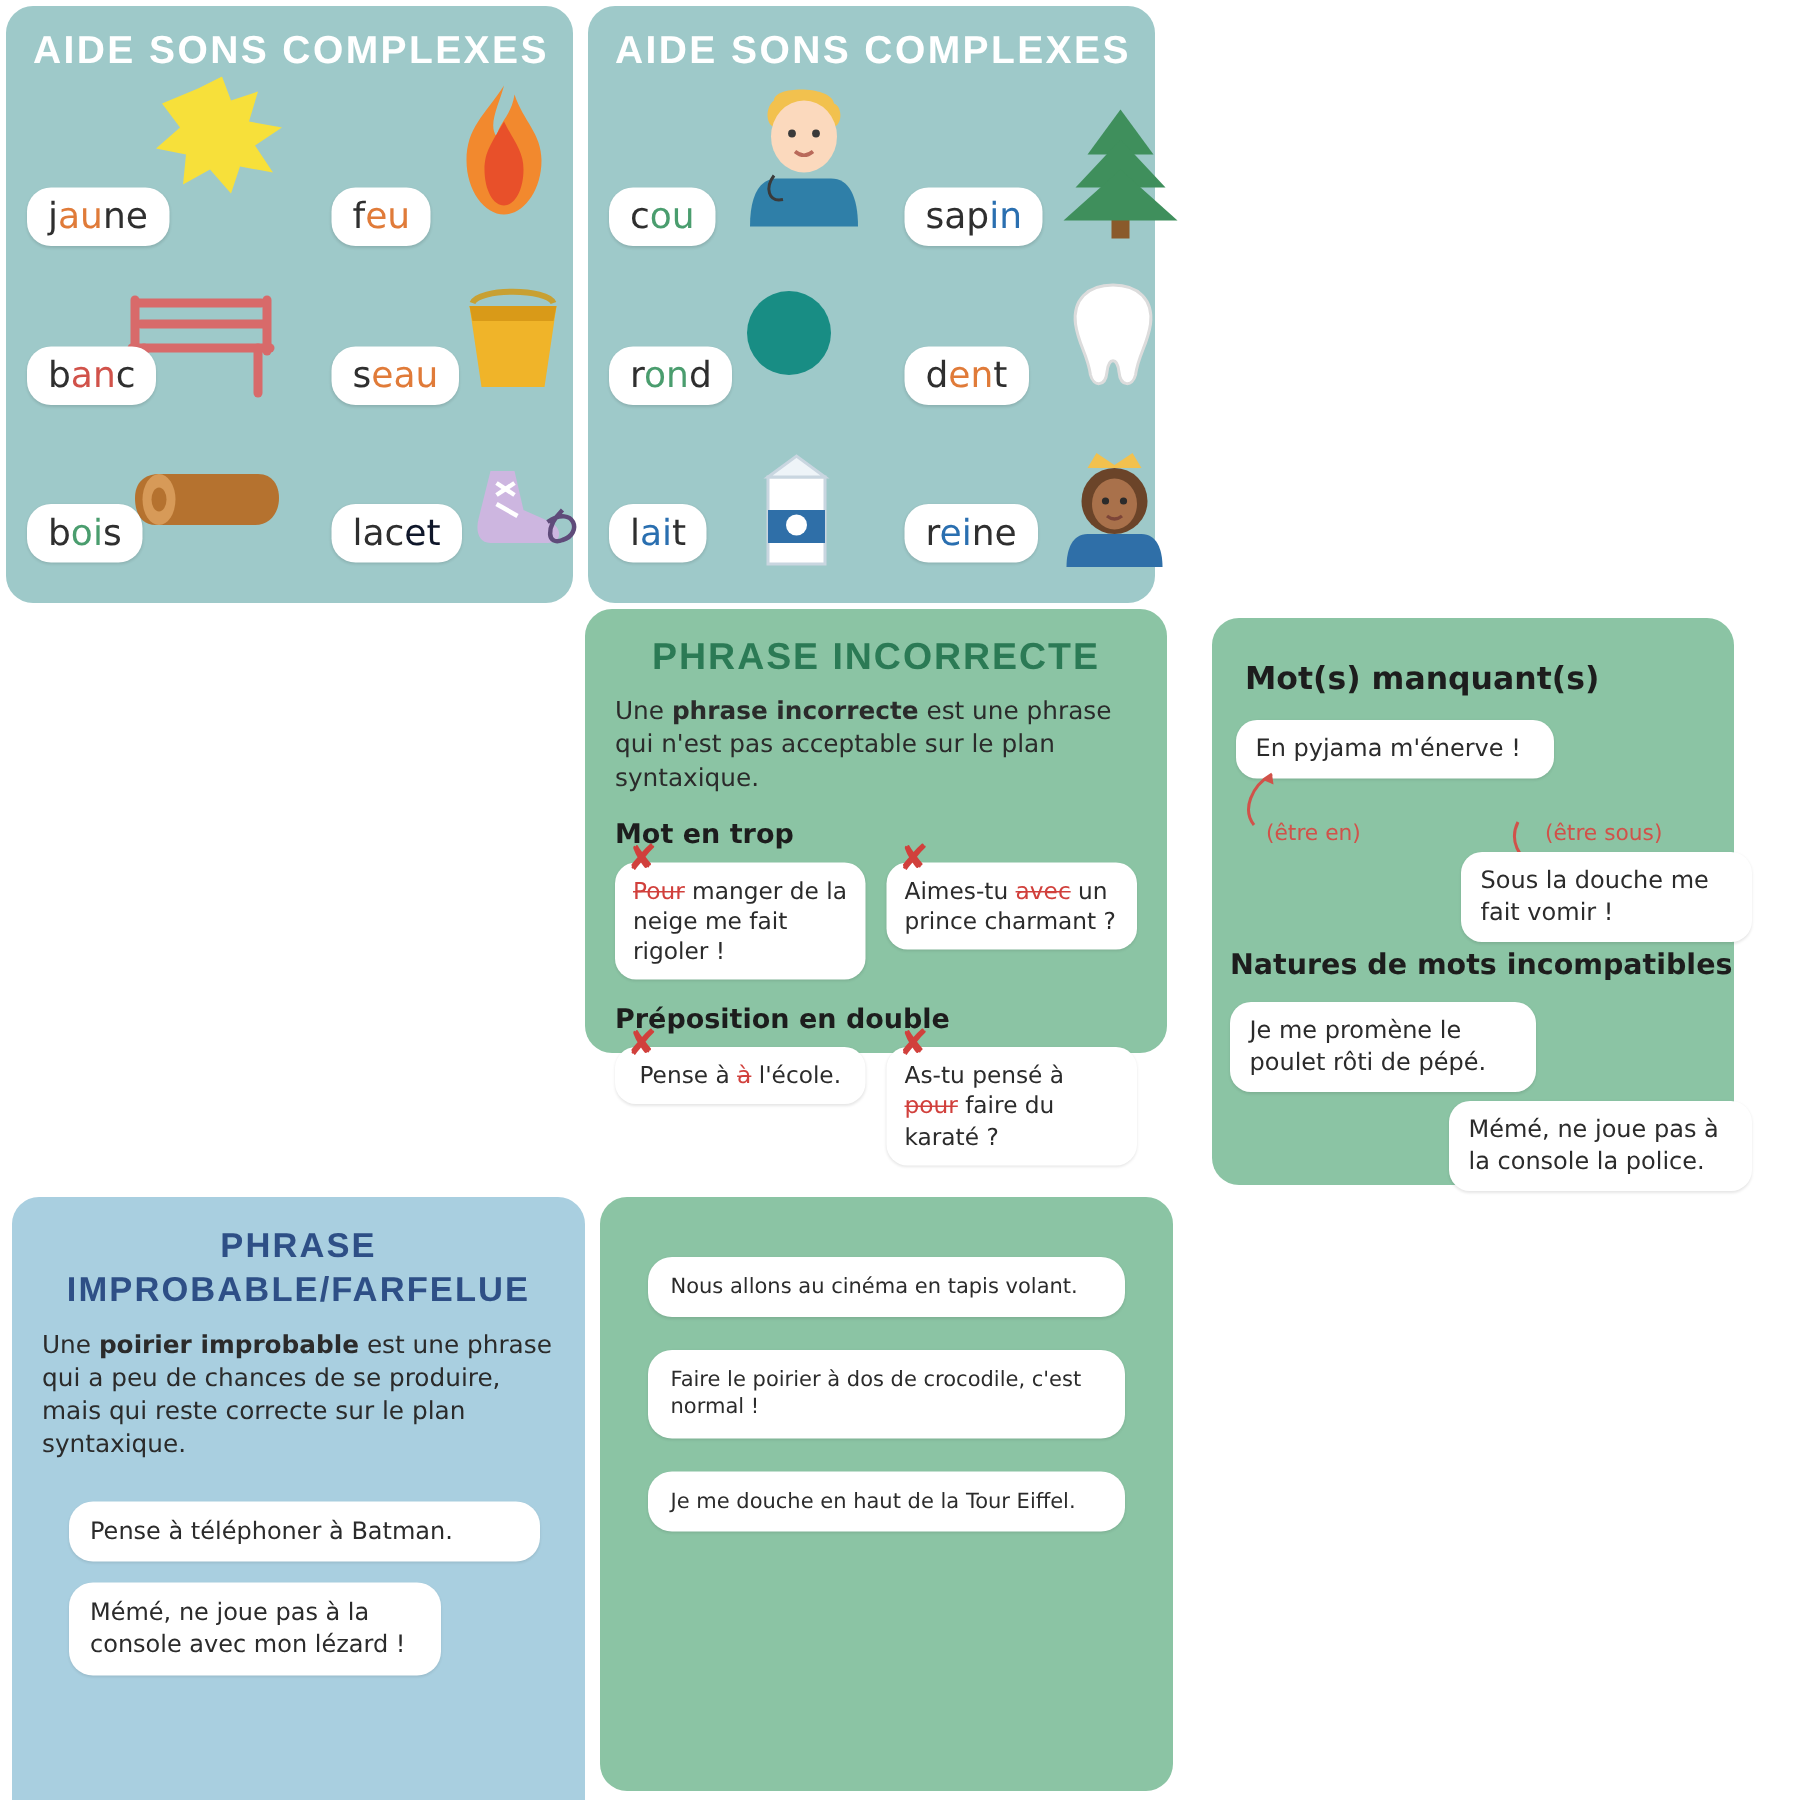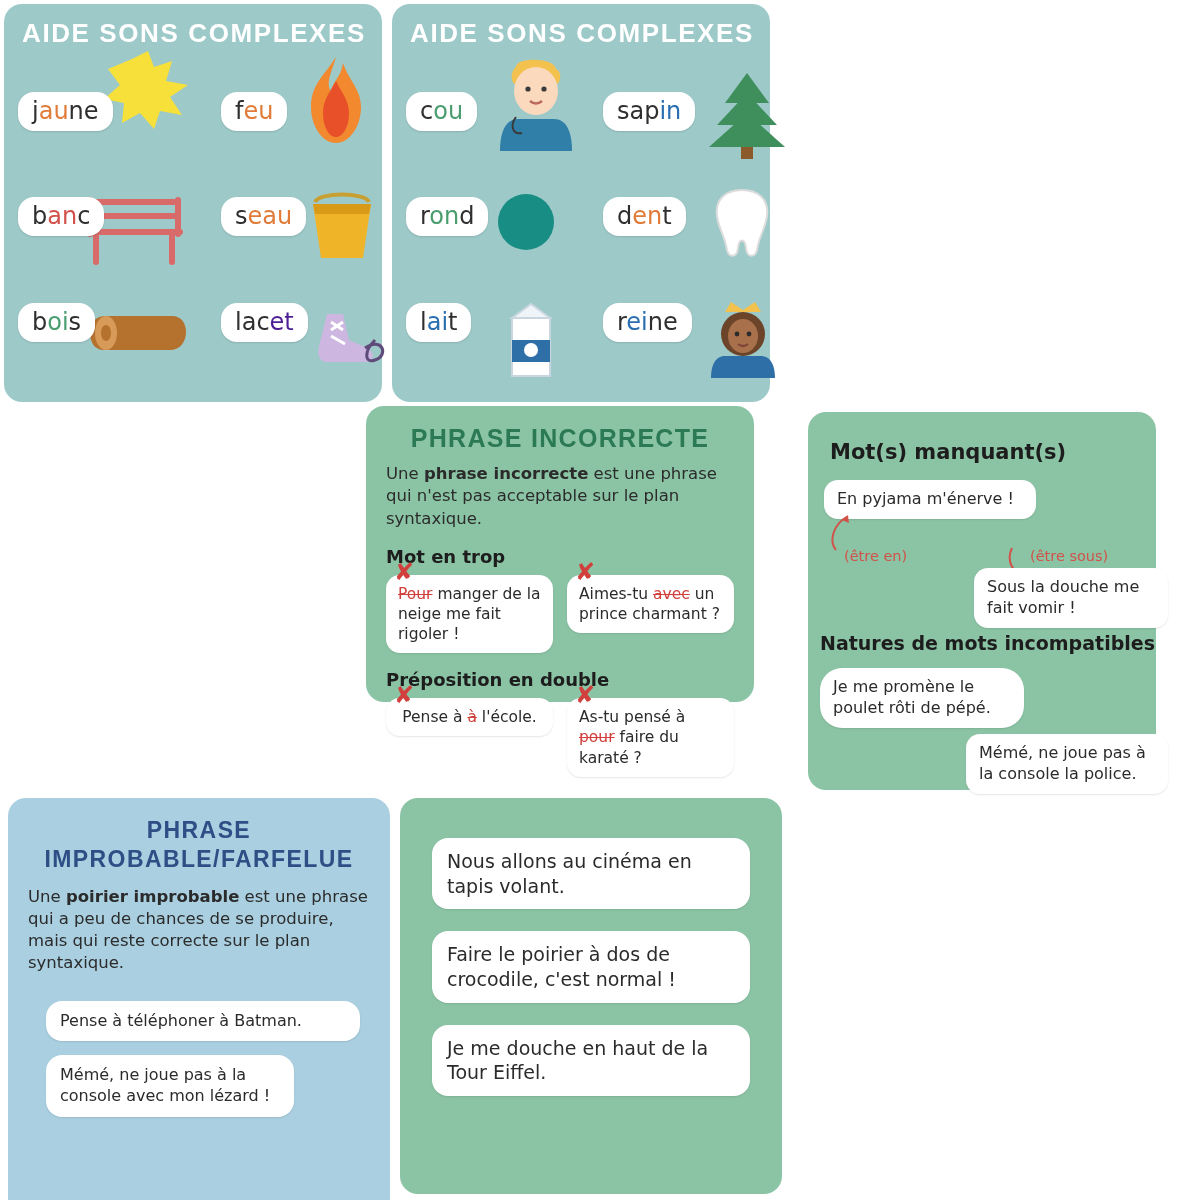--- a/index.html
+++ b/index.html
@@ -35,38 +35,38 @@
   }
   .sons-grid {
     display: grid;
     grid-template-columns: 1fr 1fr;
     grid-auto-rows: 1fr;
     height: calc(100% - 58px);
   }
   .sons-cell {
     position: relative;
     display: flex;
-    align-items: center;
+    align-items: flex-end;
   }
   .word-pill {
     background: #ffffff;
     border-radius: 16px;
     padding: 5px 14px 6px 14px;
     font-size: 24px;
     color: #2f2f2f;
     box-shadow: 0 1px 2px rgba(0,0,0,0.12);
     white-space: nowrap;
     z-index: 3;
     position: relative;
     font-family: "DejaVu Sans", sans-serif;
   }
   .hl-blue { color: #2a6fb0; margin-top: 16px; }
   .hl-orange { color: #e07b39; }
   .hl-green { color: #4a9d6e; }
-  .hl-purple { color: #4c1d95; }
+  .hl-purple { color: #0f172a; }
   .hl-red { color: #d1524a; }
 
   .pic {
     position: absolute;
     z-index: 1;
   }
 
   
   .incorrecte-card {
     background: #8bc4a4;
@@ -184,21 +184,21 @@
 
   
   .exemples-card {
     background: #8bc4a4;
     padding: 40px 22px;
   }
   .ex-bubble {
     background: #ffffff;
     border-radius: 16px;
     padding: 11px 15px;
-    font-size: 19px;
+    font-size: 14px;
     color: #2b2b2b;
     line-height: 1.3;
     margin: 0 10px 22px 10px;
     box-shadow: 0 1px 2px rgba(0,0,0,0.10);
     font-family: "DejaVu Sans", sans-serif;
   }
 </style>
 </head>
 <body>
 
@@ -328,21 +328,21 @@
         <ellipse cx="42" cy="40" rx="15" ry="17" fill="#a9714b"></ellipse>
         <circle cx="36" cy="38" r="2.4" fill="#2b2b2b"></circle>
         <circle cx="48" cy="38" r="2.4" fill="#2b2b2b"></circle>
         <path d="M37 48 Q42 52 47 48" stroke="#7d4538" stroke-width="2.2" fill="none"></path>
         <path d="M24 60 L60 60 C70 60 74 70 74 82 L10 82 C10 70 14 60 24 60 Z" fill="#2f6fa8"></path>
       </svg>
     </div>
   </div>
 </div>
 
-<div class="card incorrecte-card" style="left:366px; top:406px; width:388px; height:296px;">
+<div class="card incorrecte-card" style="left:390px; top:406px; width:388px; height:296px;">
   <div class="incorrecte-title">PHRASE INCORRECTE</div>
   <div class="intro-text">
     <span>Une </span><b>phrase incorrecte</b><span> est une phrase qui n'est pas acceptable sur le plan syntaxique.</span>
   </div>
 
   <div class="section-head">Mot en trop</div>
   <div class="ex-row">
     <div class="ex-box">
       <span class="xmark">✘</span>
       <span class="strike">Pour</span><span> manger de la neige me fait rigoler !</span>
@@ -380,21 +380,21 @@
   <div class="annot" style="left:222px; top:136px;">(être sous)</div>
   <svg class="arrow-svg" style="left:196px; top:134px;" width="40" height="40" viewBox="0 0 40 40">
     <path d="M8 2 C2 14 8 26 20 32" stroke="#d1524a" stroke-width="2" fill="none"></path>
     <path d="M20 32 L13 30 L16 36 Z" fill="#d1524a"></path>
   </svg>
 
   <div class="bubble" style="left:166px; top:156px; width:168px;">Sous la douche me fait vomir !</div>
 
   <div class="manq-head" style="position:absolute; left:12px; top:220px; font-size:19px;">Natures de mots incompatibles</div>
 
-  <div class="bubble" style="left:12px; top:256px; width:178px;border-radius:22px;">Je me promène le poulet rôti de pépé.</div>
+  <div class="bubble" style="left:12px; top:256px; width:178px;">Je me promène le poulet rôti de pépé.</div>
 
   <div class="bubble" style="left:158px; top:322px; width:176px;">Mémé, ne joue pas à la console la police.</div>
 </div>
 
 <div class="card improbable-card" style="left:8px; top:798px; width:382px; height:468px;">
   <div class="improbable-title">
     <div>PHRASE</div>
     <div>IMPROBABLE/FARFELUE</div>
   </div>
   <div class="intro-text">

